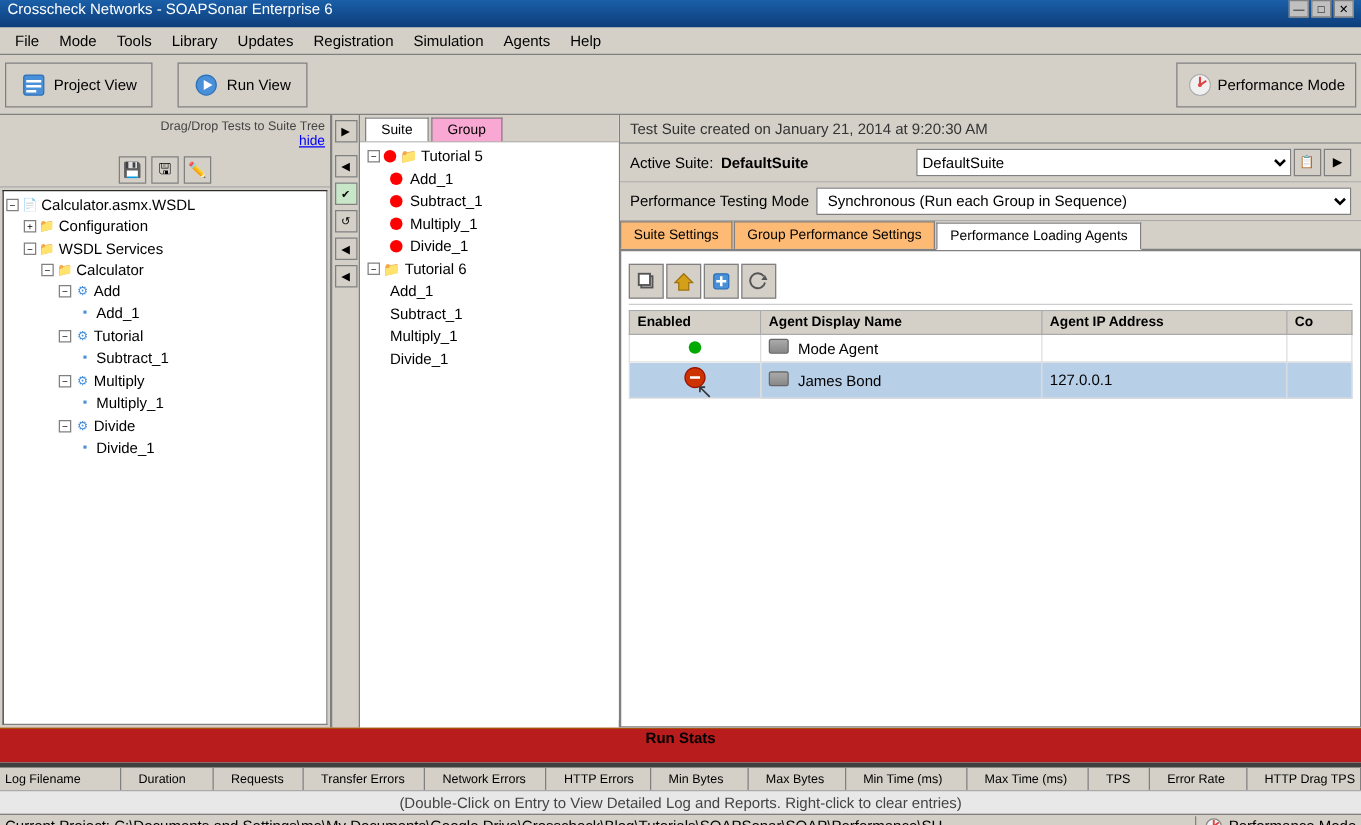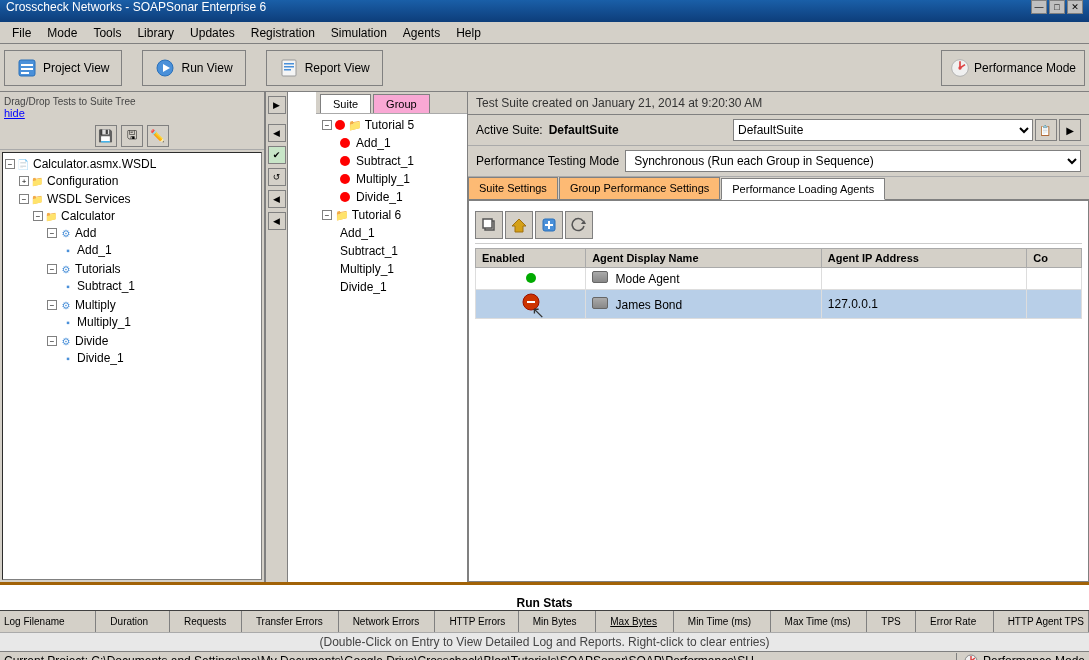--- a/index.html
+++ b/index.html
@@ -18,30 +18,30 @@
     #toolbar { background: #d4d0c8; height: 48px; display: flex; align-items: center; padding: 2px 4px; border-bottom: 1px solid #808080; gap: 20px; }
     .toolbar-btn { background: #d4d0c8; border: 1px solid #808080; padding: 4px 12px; height: 36px; display: flex; align-items: center; gap: 6px; cursor: pointer; font-size: 12px; }
     .toolbar-icon { width: 20px; height: 20px; display: flex; align-items: center; justify-content: center; }
     #perf-mode-btn { margin-left: auto; display: flex; align-items: center; gap: 4px; background: #d4d0c8; border: 1px solid #808080; padding: 4px 8px; cursor: pointer; height: 36px; }
 
     
     #main-layout { display: flex; height: calc(660px - 22px - 22px - 48px - 28px - 22px - 18px); }
 
     
     #left-panel { width: 266px; border-right: 2px solid #808080; background: #d4d0c8; display: flex; flex-direction: column; }
-    #left-panel-header { padding: 4px; background: #d4d0c8; text-align: left; font-size: 11px; color: #333; }
+    #left-panel-header { padding: 4px; background: #d4d0c8; text-align: right; font-size: 11px; color: #333; }
     #hide-btn { color: blue; cursor: pointer; text-decoration: underline; font-size: 11px; }
     #tree-area { flex: 1; overflow: auto; padding: 2px; background: white; margin: 2px; border: 1px inset #808080; }
 
     
     #nav-arrows { width: 22px; background: #d4d0c8; border-right: 1px solid #808080; display: flex; flex-direction: column; align-items: center; padding: 4px 0; gap: 2px; }
     .nav-arrow { width: 18px; height: 18px; display: flex; align-items: center; justify-content: center; cursor: pointer; background: #d4d0c8; border: 1px solid #808080; font-size: 9px; }
 
     
-    #center-panel { width: 180px; border-right: 1px solid #808080; background: white; overflow: auto; padding-left: 28px; }
+    #center-panel { width: 208px; border-right: 1px solid #808080; background: white; overflow: auto; }
 
     
     #right-panel { flex: 1; background: #d4d0c8; display: flex; flex-direction: column; }
 
     
     .tree-node { padding: 1px 0; cursor: pointer; }
     .tree-label { display: flex; align-items: center; gap: 2px; padding: 1px 0; white-space: nowrap; }
     .tree-children { padding-left: 14px; }
     .tree-icon { width: 14px; height: 14px; display: inline-flex; align-items: center; justify-content: center; font-size: 10px; flex-shrink: 0; }
     .expand-icon { width: 10px; height: 10px; border: 1px solid #808080; background: white; display: inline-flex; align-items: center; justify-content: center; font-size: 8px; flex-shrink: 0; cursor: pointer; }
@@ -81,24 +81,24 @@
     
     #agent-table { width: 100%; border-collapse: collapse; }
     #agent-table th { background: #d4d0c8; border: 1px solid #aaa; padding: 3px 6px; text-align: left; font-size: 11px; font-weight: bold; }
     #agent-table td { border: 1px solid #ddd; padding: 3px 6px; font-size: 12px; }
     .agent-row-normal { background: white; }
     .agent-row-selected { background: #b8cfe8; }
     .green-dot { width: 10px; height: 10px; background: #00aa00; border-radius: 50%; display: inline-block; }
     .agent-icon { width: 16px; height: 12px; background: linear-gradient(#aaa, #888); border: 1px solid #666; display: inline-block; border-radius: 2px; }
 
     
-    #run-stats { background: #ffffff; height: 28px; display: flex; align-items: flex-end; justify-content: center; border-top: 3px solid #a16207; }
-
-    
-    #stats-cols { height: 22px; background: #d4d0c8; display: flex; border-top: 1px solid #404040; overflow: hidden; gap: 10px; }
+    #run-stats { background: #b91c1c; height: 28px; display: flex; align-items: flex-start; justify-content: center; border-top: 1px solid #a16207; }
+
+    
+    #stats-cols { height: 22px; background: #d4d0c8; display: flex; border-top: 4px solid #404040; overflow: hidden; gap: 10px; }
     .stats-col { border-right: 1px solid #808080; padding: 2px 4px; font-size: 10px; display: flex; align-items: center; white-space: nowrap; }
 
     
     #status-bar { background: #d4d0c8; height: 18px; display: flex; align-items: center; padding: 0 4px; border-top: 1px solid #808080; font-size: 10px; overflow: hidden; }
     #status-path { flex: 1; overflow: hidden; text-overflow: ellipsis; white-space: nowrap; }
     #status-perf { display: flex; align-items: center; gap: 4px; border-left: 1px solid #808080; padding-left: 6px; }
 
     
     #lp-controls { display: flex; align-items: center; justify-content: center; gap: 4px; padding: 2px 4px; background: #d4d0c8; border-bottom: 1px solid #aaa; }
     .lp-ctrl-btn { width: 22px; height: 22px; background: #d4d0c8; border: 1px solid #808080; display: flex; align-items: center; justify-content: center; cursor: pointer; font-size: 12px; }
@@ -152,31 +152,20 @@
   <div class="toolbar-btn">
     <div class="toolbar-icon">
       <svg width="20" height="20" viewBox="0 0 20 20">
         <circle cx="10" cy="10" r="8" fill="#4a90d9" stroke="#2a70b9" stroke-width="1"></circle>
         <polygon points="8,6 15,10 8,14" fill="white"></polygon>
       </svg>
     </div>
     <span>Run View</span>
   </div>
 
-  <div class="toolbar-btn">
-    <div class="toolbar-icon">
-      <svg width="20" height="20" viewBox="0 0 20 20">
-        <rect x="3" y="2" width="14" height="16" rx="1" fill="#f5f5f5" stroke="#999" stroke-width="1"></rect>
-        <rect x="5" y="5" width="10" height="1.5" fill="#4a90d9"></rect>
-        <rect x="5" y="8" width="10" height="1.5" fill="#4a90d9"></rect>
-        <rect x="5" y="11" width="7" height="1.5" fill="#4a90d9"></rect>
-      </svg>
-    </div>
-    <span>Report View</span>
-  </div>
 
   <div id="perf-mode-btn" style="margin-left: auto;">
     <div class="toolbar-icon">
       <svg width="24" height="24" viewBox="0 0 24 24">
         <circle cx="12" cy="12" r="10" fill="#f0f0f0" stroke="#aaa" stroke-width="1"></circle>
         <path d="M12 4 L12 12 L18 8" stroke="#d44" stroke-width="2" fill="none"></path>
         <circle cx="12" cy="12" r="2" fill="#d44"></circle>
       </svg>
     </div>
     <span>Performance Mode</span>
@@ -242,21 +231,21 @@
                           <span>Add_1</span>
                         </div>
                       </div>
                     </div>
                   </div>
 
                   <div class="tree-node">
                     <div class="tree-label">
                       <span class="expand-icon">−</span>
                       <span class="tree-icon" style="color:#4a90d9;">⚙</span>
-                      <span>Tutorials</span>
+                      <span>Tutorial</span>
                     </div>
                     <div class="tree-children">
                       <div class="tree-node">
                         <div class="tree-label">
                           <span class="tree-icon" style="color:#4a90d9;">▪</span>
                           <span>Subtract_1</span>
                         </div>
                       </div>
                     </div>
                   </div>
@@ -480,26 +469,26 @@
 </div>
 
 <div id="stats-cols">
   <div class="stats-col" style="width:100px;">Log Filename</div>
   <div class="stats-col" style="width:66px;">Duration</div>
   <div class="stats-col" style="width:64px;">Requests</div>
   <div class="stats-col" style="width:90px;">Transfer Errors</div>
   <div class="stats-col" style="width:90px;">Network Errors</div>
   <div class="stats-col" style="width:76px;">HTTP Errors</div>
   <div class="stats-col" style="width:70px;">Min Bytes</div>
-  <div class="stats-col" style="width:70px;text-decoration:underline;">Max Bytes</div>
+  <div class="stats-col" style="width:70px;">Max Bytes</div>
   <div class="stats-col" style="width:90px;">Min Time (ms)</div>
   <div class="stats-col" style="width:90px;">Max Time (ms)</div>
   <div class="stats-col" style="width:40px;">TPS</div>
   <div class="stats-col" style="width:70px;">Error Rate</div>
-  <div class="stats-col" style="flex:1;">HTTP Agent TPS</div>
+  <div class="stats-col" style="flex:1;">HTTP Drag TPS</div>
 </div>
 
 <div id="dbl-click-msg">
   <span>(Double-Click on Entry to View Detailed Log and Reports. Right-click to clear entries)</span>
 </div>
 
 <div id="status-bar">
   <span id="status-path">Current Project: C:\Documents and Settings\me\My Documents\Google Drive\Crosscheck\Blog\Tutorials\SOAPSonar\SOAP\Performance\SU</span>
   <div id="status-perf">
     <svg width="16" height="16" viewBox="0 0 16 16">

